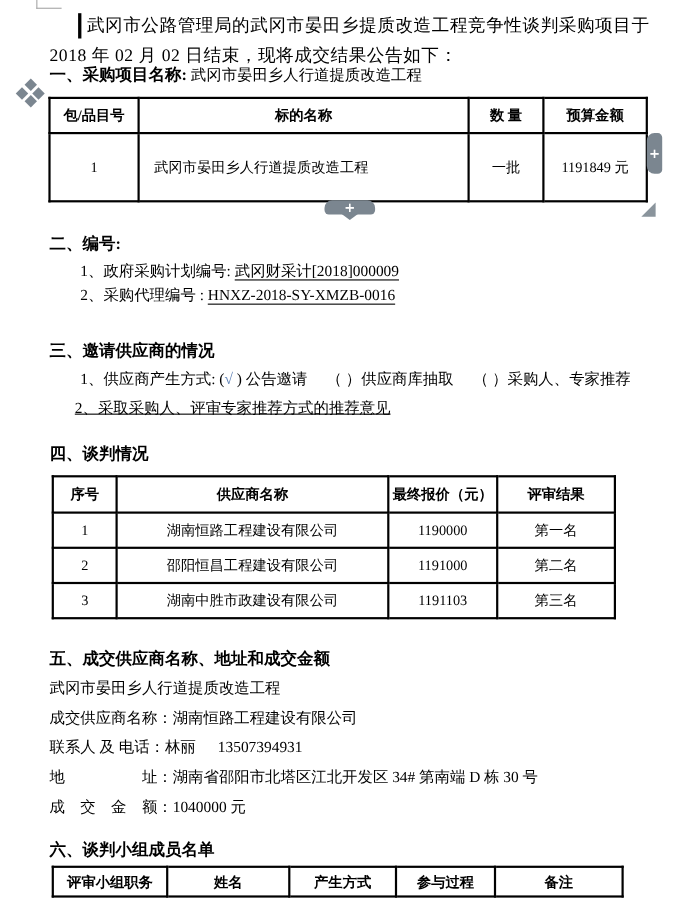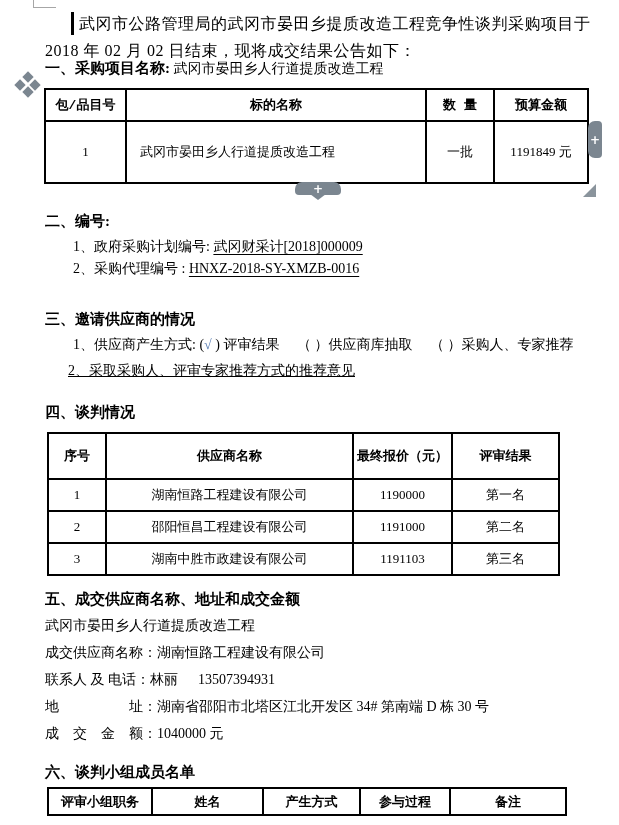--- a/index.html
+++ b/index.html
@@ -13,21 +13,21 @@
   .intro{font-size:16px;line-height:19px;letter-spacing:0.5px;white-space:nowrap;}
   .heading{font-size:15px;font-weight:bold;white-space:nowrap;}
   .item{font-size:14px;white-space:nowrap;}
   .s5line{font-size:14px;white-space:nowrap;}
   .uline{text-decoration:underline;text-underline-offset:3px;}
   .check{color:#5b7fb4;}
   
   table{border-collapse:collapse;table-layout:fixed;}
   td,th{border:2px solid #000;font-size:13px;text-align:center;vertical-align:middle;
         padding:0;overflow:hidden;white-space:nowrap;}
-  th{font-weight:bold;font-family:Liberation Mono, monospace;}
+  th{font-weight:bold;}
   .cell-left{text-align:left;padding-left:13px;}
   
   .corner-mark{left:33px;top:0;width:22px;height:7px;
     border-left:1px solid #a6a6a6;border-bottom:1px solid #a6a6a6;}
   .caret{left:71px;top:12px;width:3px;height:23px;background:#000;}
   .move-handle{left:16px;top:73px;width:24px;height:24px;}
   .move-handle .dia{position:absolute;width:8px;height:8px;background:#7b8690;transform:rotate(45deg);}
   .dia.n{left:8px;top:0;} .dia.s{left:8px;top:15px;} .dia.w{left:0;top:8px;} .dia.e{left:15px;top:8px;}
   .pill{background:#7b8690;color:#fff;font-family:"DejaVu Sans","Liberation Sans",sans-serif;
     display:flex;align-items:center;justify-content:center;font-weight:bold;}
@@ -83,34 +83,34 @@
 <div class="abs pill add-row">+</div>
 <div class="abs add-row-chevron"></div>
 <div class="abs pill add-col">+</div>
 <div class="abs resize-tri"></div>
 
 <div class="abs heading" style="left:45px;top:212px;">二、编号:</div>
 <div class="abs item" style="left:73px;top:238px;"><span>1、政府采购计划编号: </span><span class="uline">武冈财采计[2018]000009</span></div>
 <div class="abs item" style="left:73px;top:260px;"><span>2、采购代理编号 : </span><span class="uline">HNXZ-2018-SY-XMZB-0016</span></div>
 
 <div class="abs heading" style="left:45px;top:310px;">三、邀请供应商的情况</div>
-<div class="abs item" style="left:73px;top:336px;"><span>1、供应商产生方式: (</span><span class="check">√</span><span> ) 评审结果　 （ ）供应商库抽取 　（ ）采购人、专家推荐</span></div>
+<div class="abs item" style="left:73px;top:336px;"><span>1、供应商产生方式: (</span><span class="check">√</span><span> ) 公告邀请　 （ ）供应商库抽取 　（ ）采购人、专家推荐</span></div>
 <div class="abs item" style="left:68px;top:362px;text-decoration:underline;">2、采取采购人、评审专家推荐方式的推荐意见</div>
 
 <div class="abs heading" style="left:45px;top:403px;">四、谈判情况</div>
 
 <table class="abs" style="left:47px;top:432px;width:511px;">
   <colgroup>
       <col style="width:58px">
       <col style="width:247px">
       <col style="width:99px">
       <col style="width:107px">
     </colgroup>
   <tbody>
-      <tr style="height:46px;">
+      <tr style="height:33px;">
     <th>序号</th>
     <th>供应商名称</th>
     <th>最终报价（元）</th>
     <th>评审结果</th>
   </tr>
   <tr style="height:32px;">
     <td>1</td>
     <td>湖南恒路工程建设有限公司</td>
     <td>1190000</td>
     <td>第一名</td>

